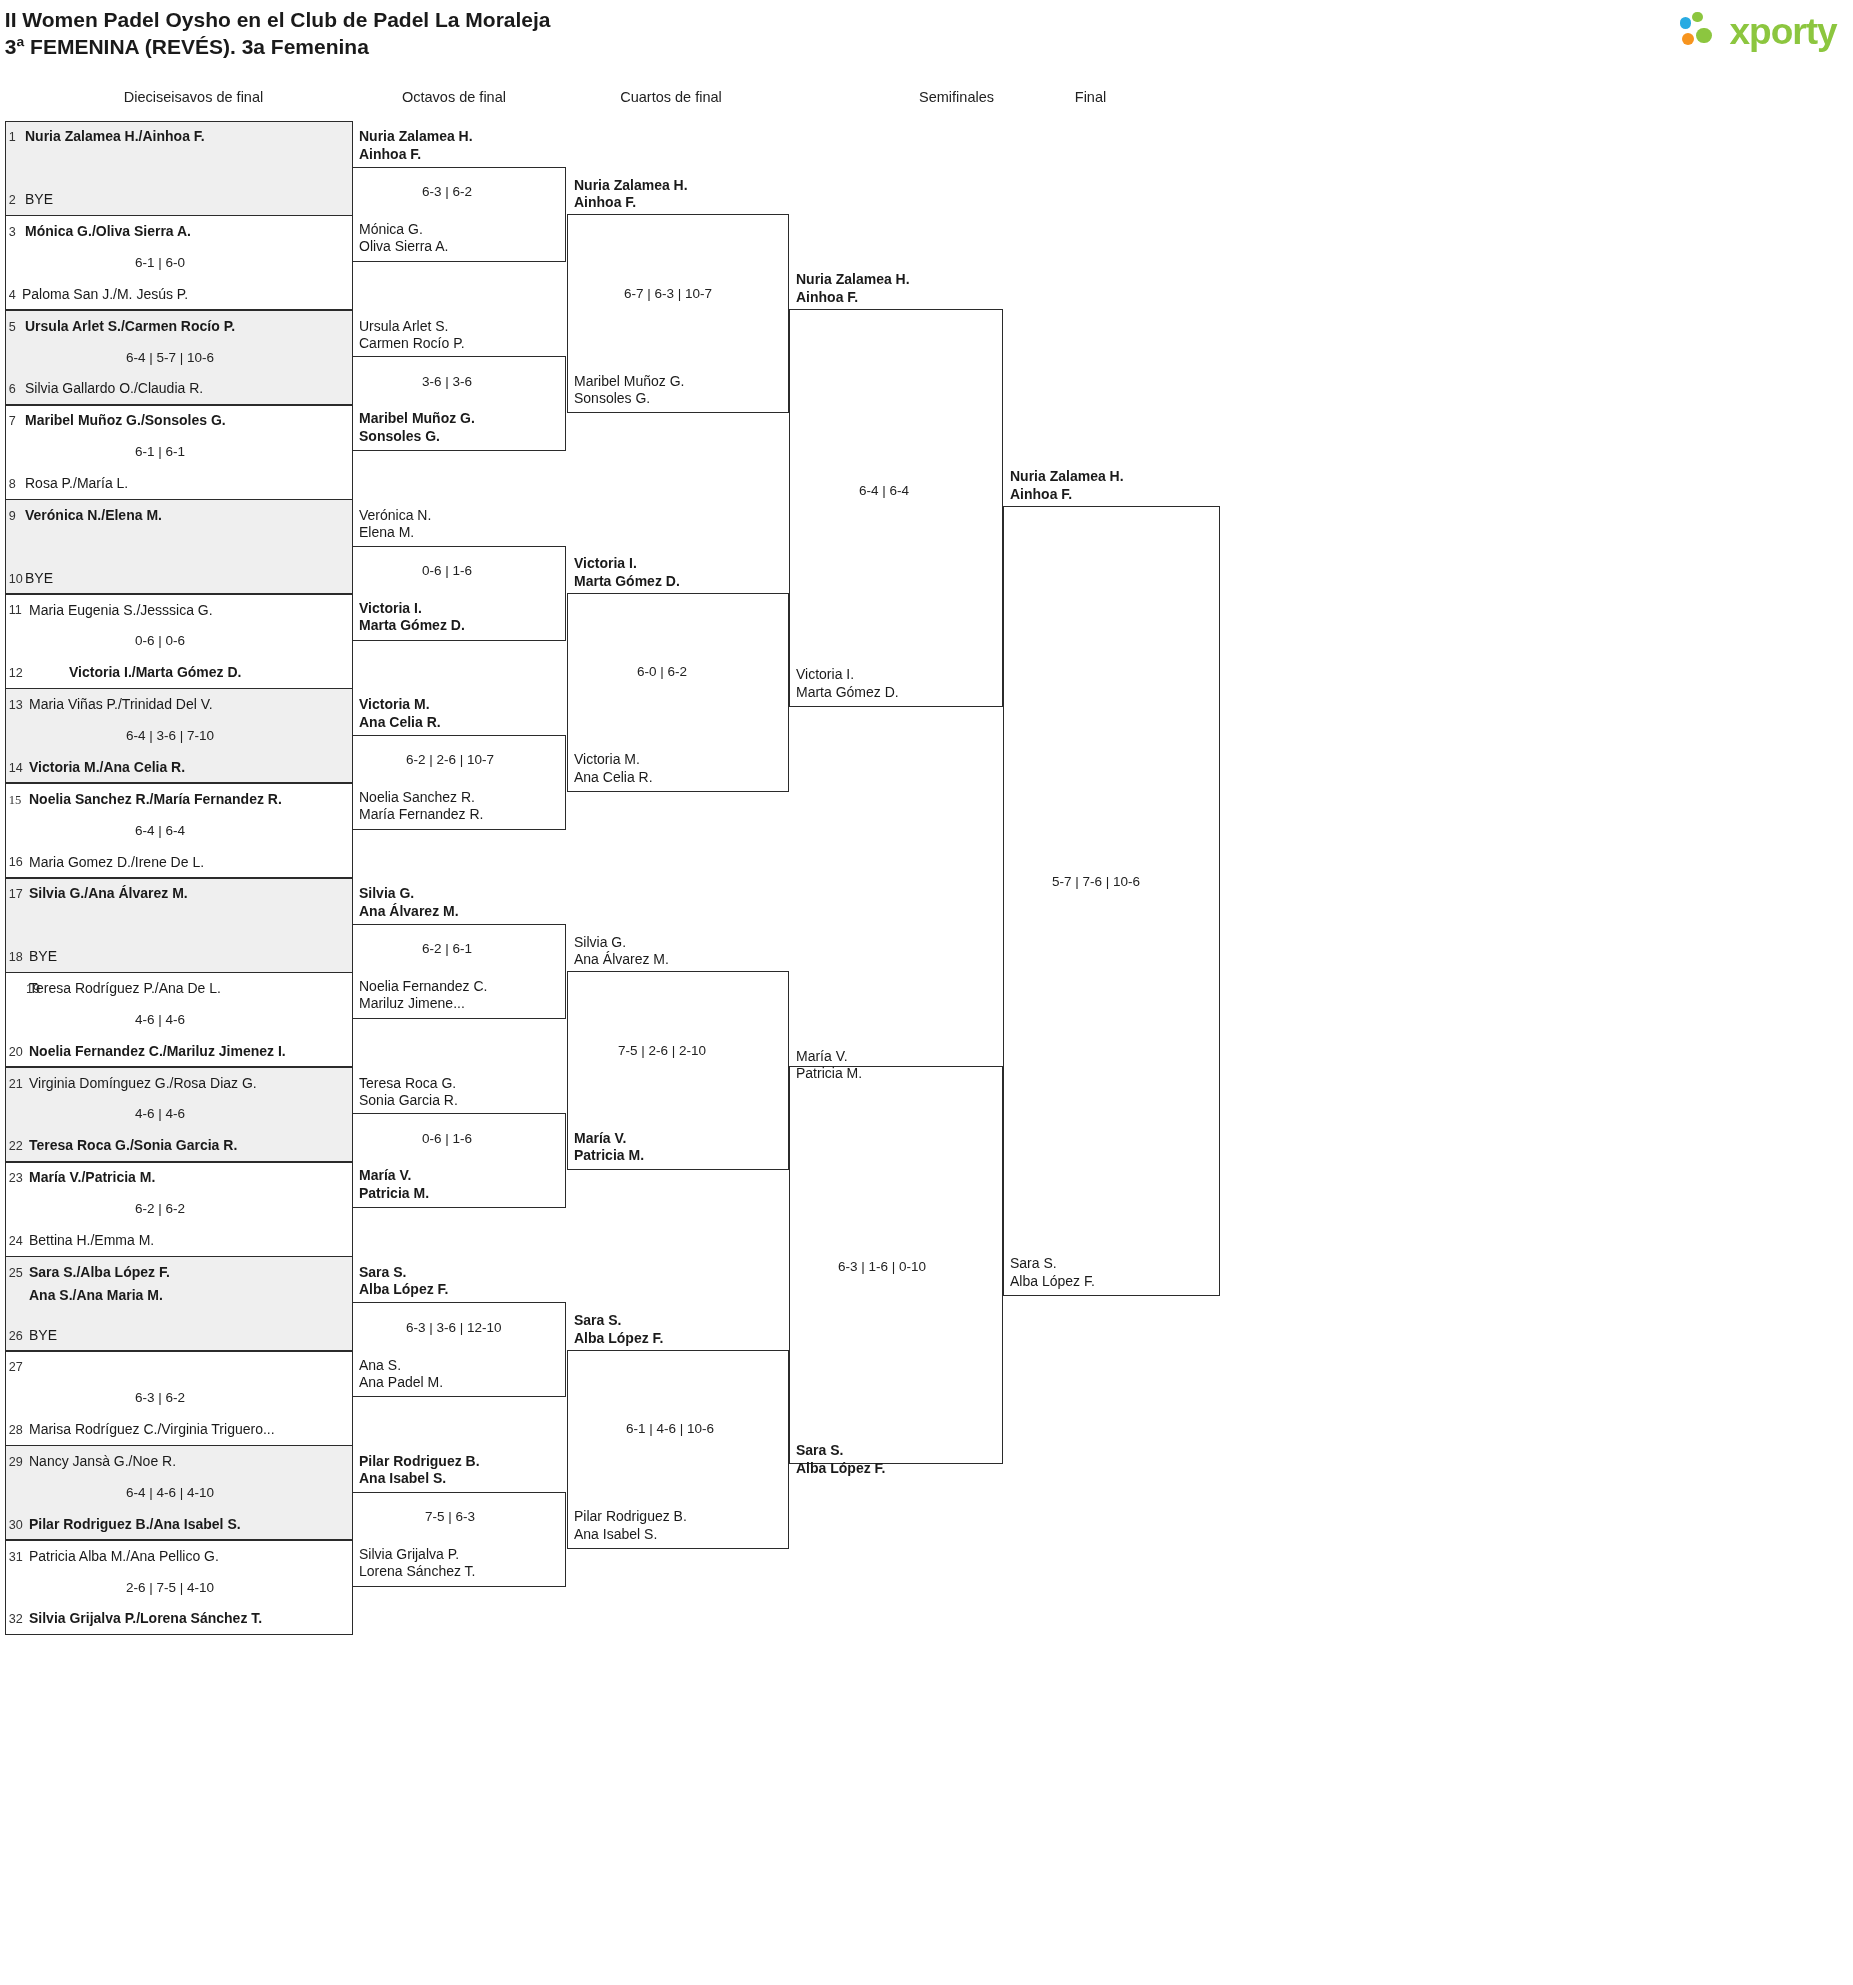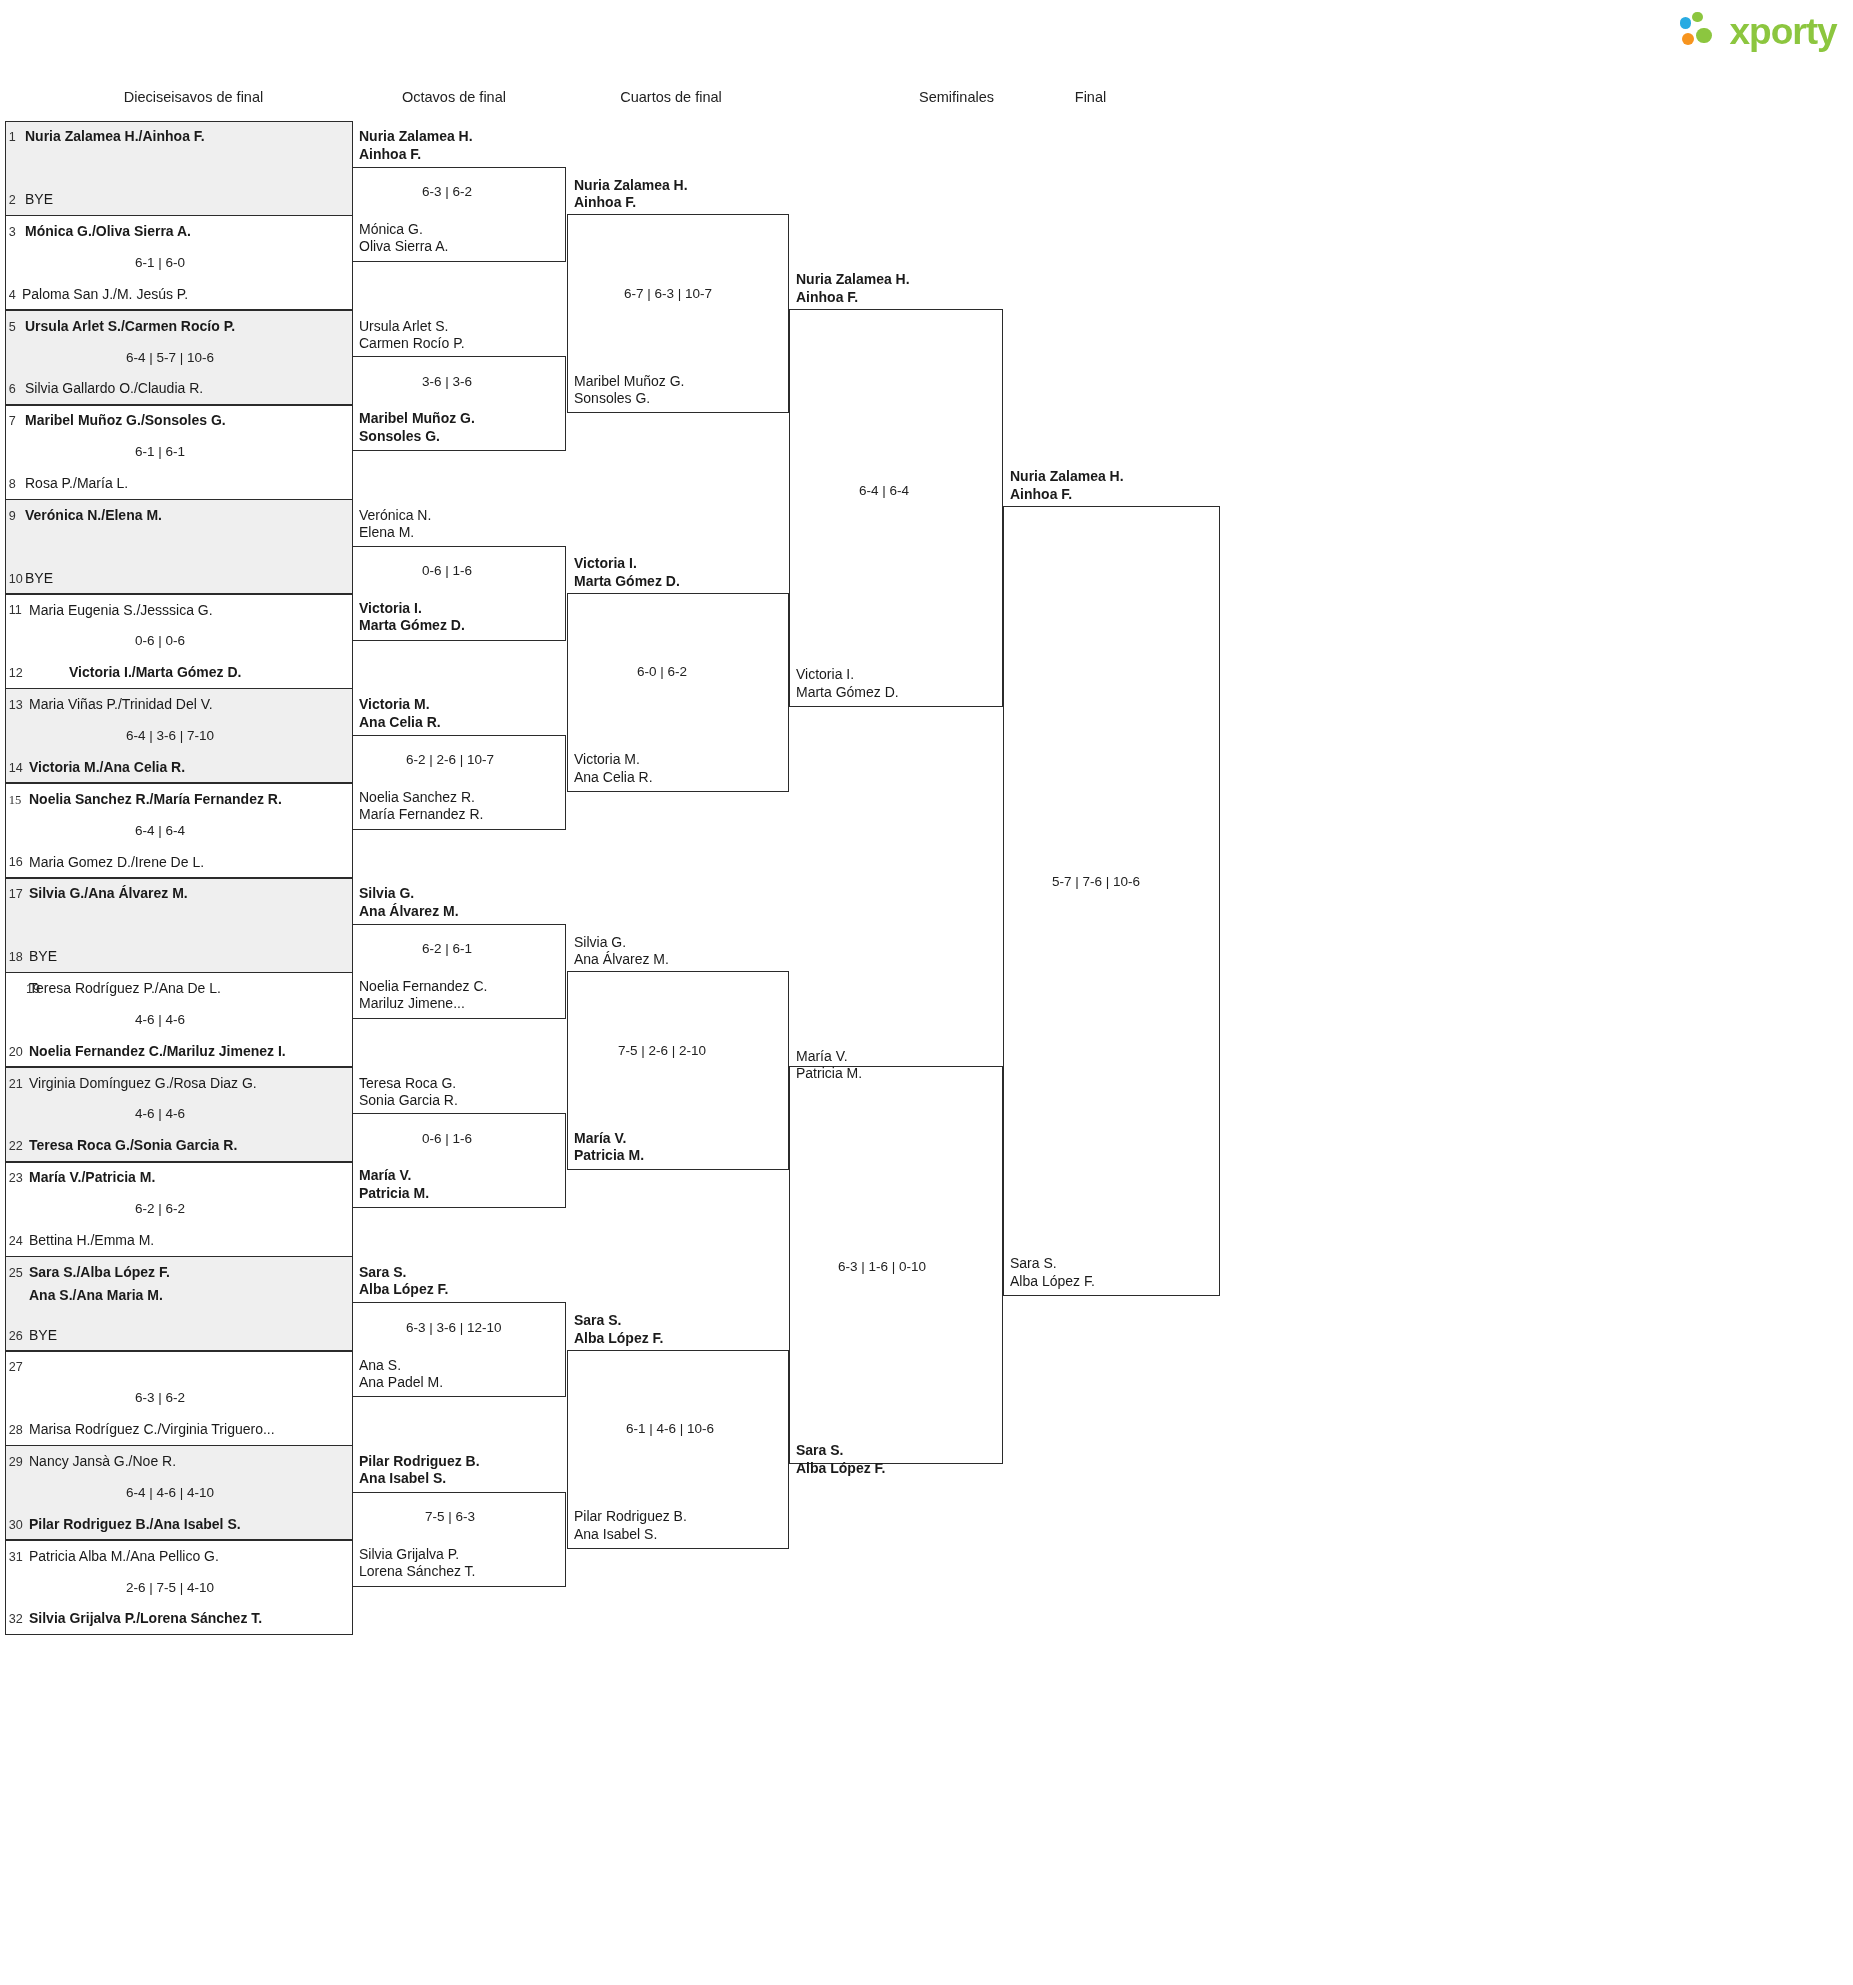--- a/index.html
+++ b/index.html
@@ -107,20 +107,24 @@
     font-size: 13.5px;
     color: #222;
     white-space: nowrap;
   }
 </style>
 </head>
 <body>
 
 <div class="page">
 
+  <div class="title-block">
+    <div class="title-line1">II Women Padel Oysho en el Club de Padel La Moraleja</div>
+    <div class="title-line2">3ª FEMENINA (REVÉS). 3a Femenina</div>
+  </div>
 
   <div class="logo">
     <div class="logo-mark">
       <div class="dot" style="left:0px;top:5.8px;width:11.6px;height:11.6px;background:#29abe2;"></div>
       <div class="dot" style="left:12.6px;top:0px;width:10.6px;height:10.6px;background:#8cc63f;"></div>
       <div class="dot" style="left:1.9px;top:21px;width:12.6px;height:12.6px;background:#f7941e;"></div>
       <div class="dot" style="left:16.4px;top:16.4px;width:15.4px;height:15.4px;background:#8cc63f;"></div>
     </div>
     <div class="logo-text">xporty</div>
   </div>

